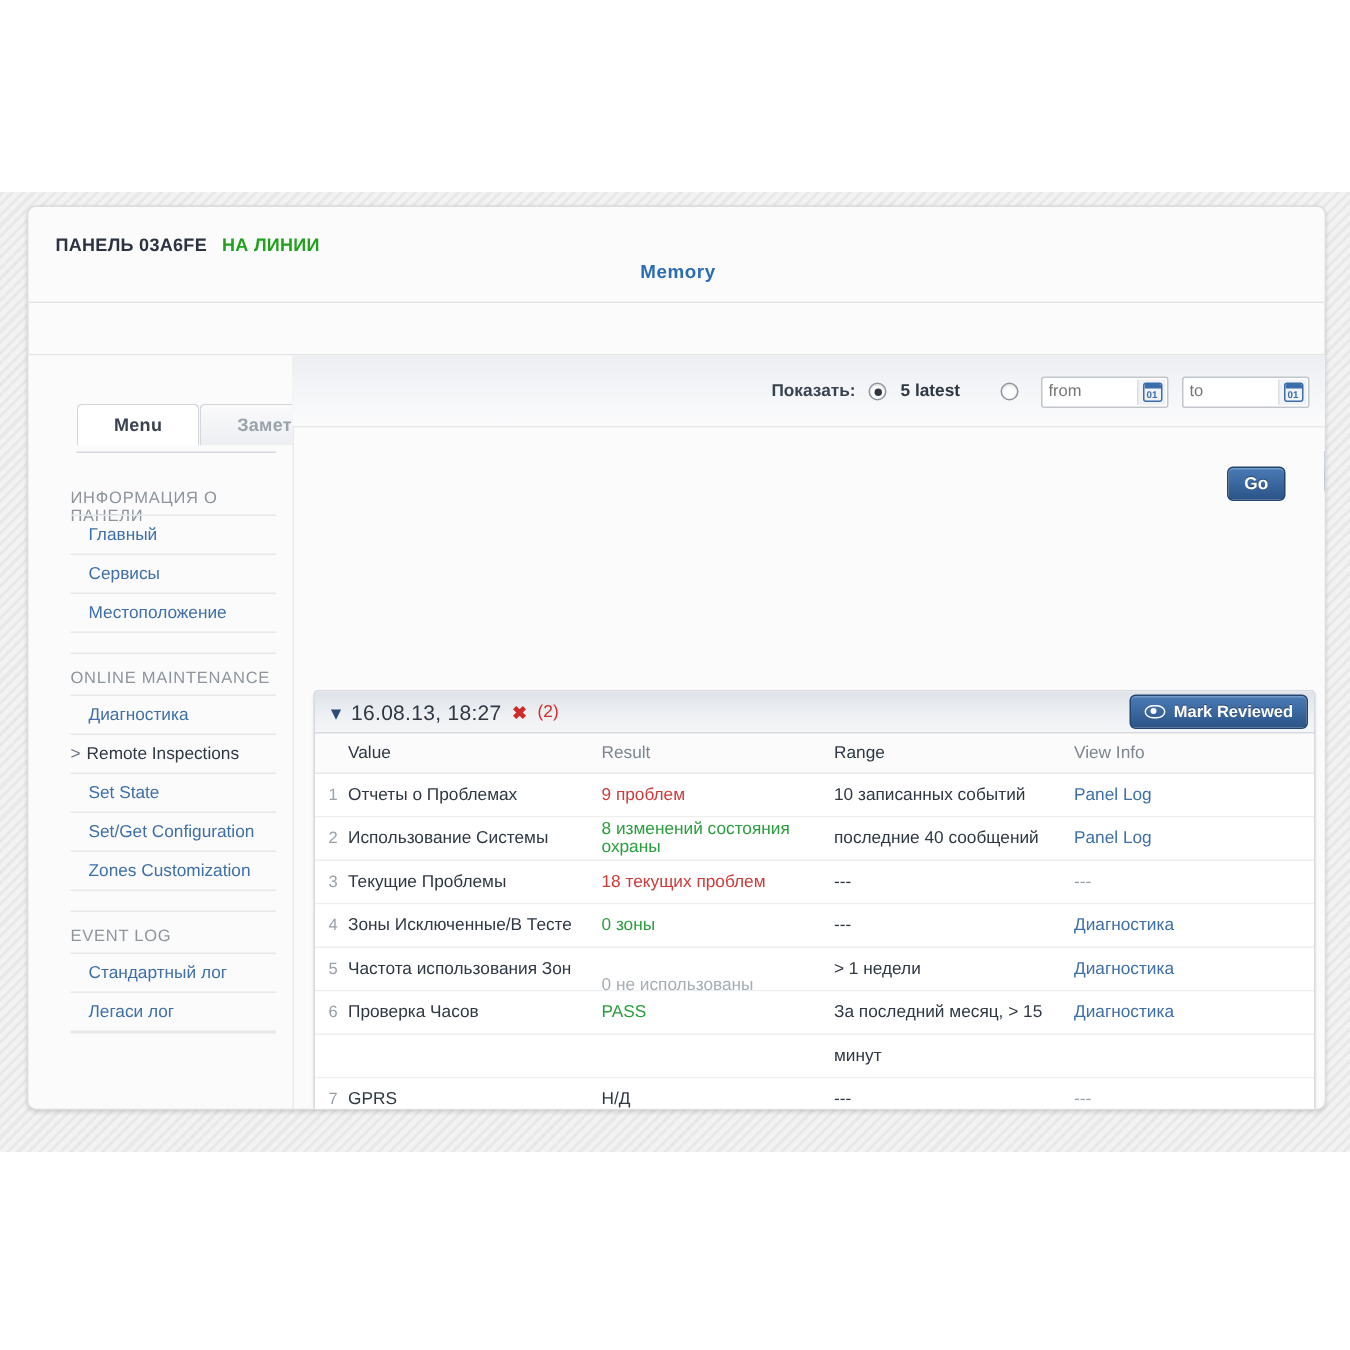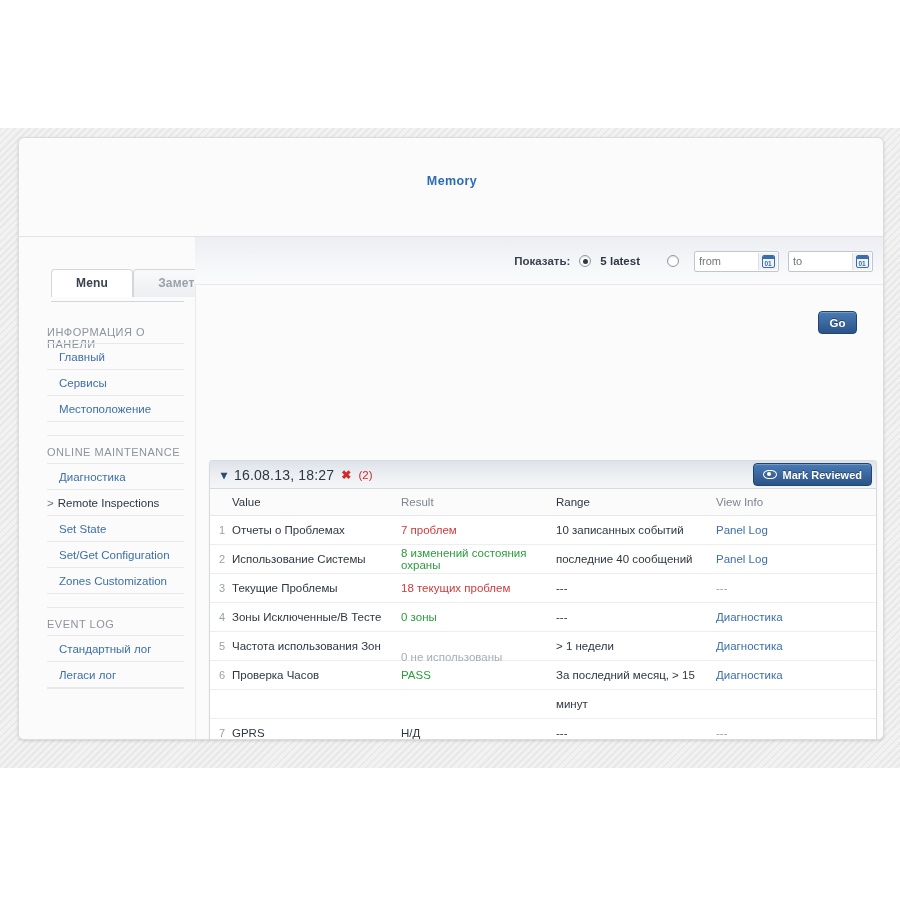--- a/index.html
+++ b/index.html
@@ -310,20 +310,24 @@
   .grey    { color:#a5adb4;margin-top:21px; }
   .muted   { color:#2e3742; }
 </style>
 </head>
 <body>
 
 <div id="backdrop"></div>
 
 <div id="card">
 
+  <div id="topbar">
+    <div id="panel-id">ПАНЕЛЬ 03A6FE</div>
+    <div id="panel-status">НА ЛИНИИ</div>
+  </div>
 
   <div id="memory-title">Memory</div>
 
   <div id="row2"></div>
 
   <div class="btn" id="btn-refresh">
     <span class="refresh ic"></span>
     <span>Обновить статус Панели</span>
   </div>
   <div class="btn" id="btn-edit">
@@ -440,21 +444,21 @@
       <span class="c-value">Value</span>
       <span class="c-result">Result</span>
       <span class="c-range">Range</span>
       <span class="c-view">View Info</span>
     </div>
 
     <div id="rows">
         <div class="trow">
           <span class="c-num">1</span>
           <span class="c-value">Отчеты о Проблемах</span>
-          <span class="c-result red">7 проблем</span>
+          <span class="c-result red">9 проблем</span>
           <span class="c-range">10 записанных событий</span>
           <span class="c-view link">Panel Log</span>
         </div>
         <div class="trow">
           <span class="c-num">2</span>
           <span class="c-value">Использование Системы</span>
           <span class="c-result green">8 изменений состояния охраны</span>
           <span class="c-range">последние 40 сообщений</span>
           <span class="c-view link">Panel Log</span>
         </div>

